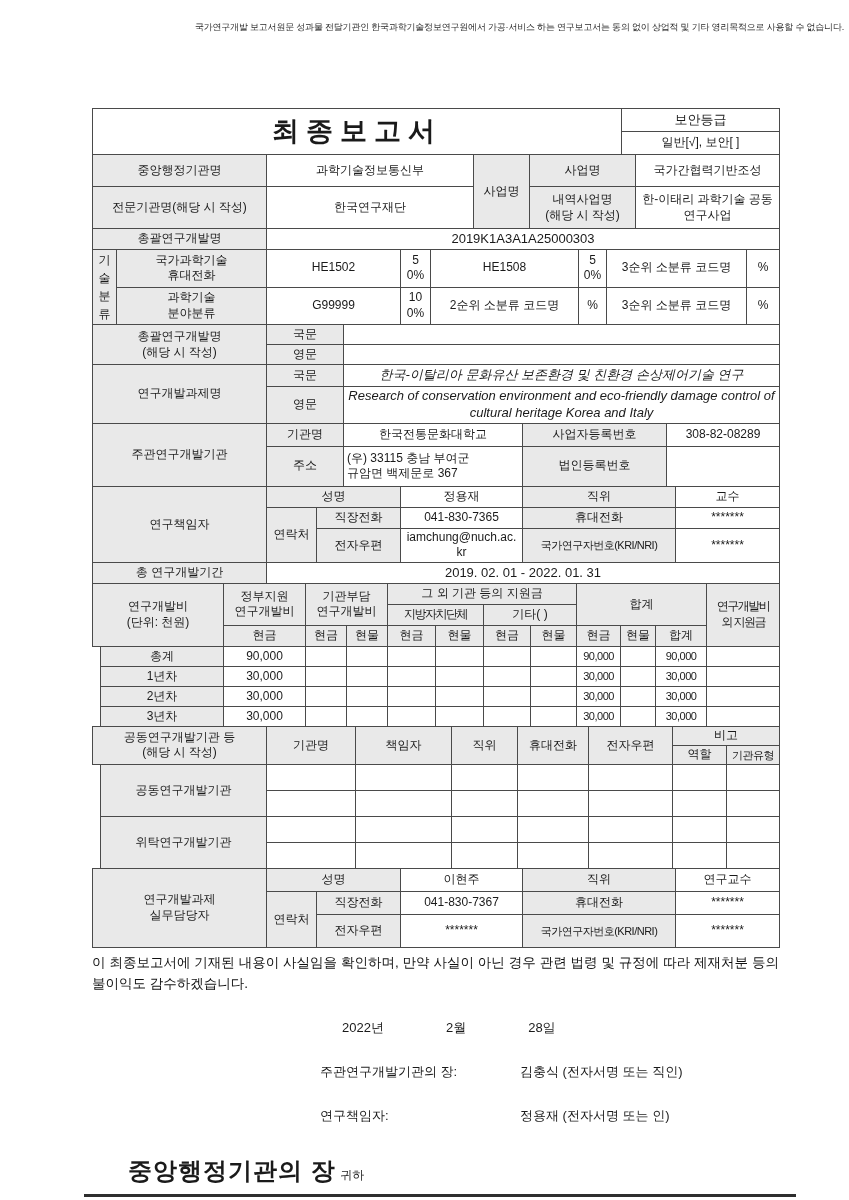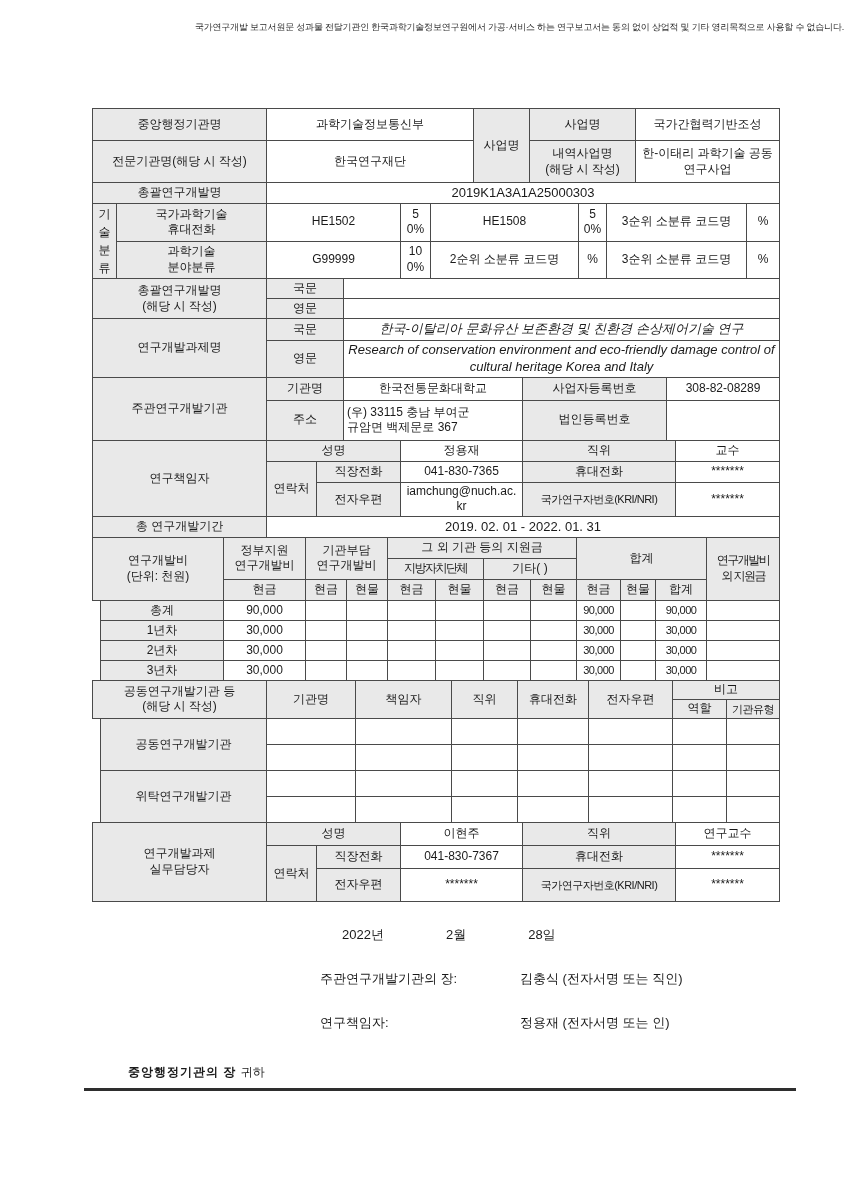--- a/index.html
+++ b/index.html
@@ -20,32 +20,47 @@
   .doc-title { font-size:27px; font-weight:bold; letter-spacing:7px; }
   .vert { word-break:break-all; line-height:1.5; padding:1px 5px; }
   .ital { font-style:italic; font-size:13px; }
   .breakall { word-break:break-all; }
   .declaration { margin-top:5px; font-size:13.5px; line-height:1.55; text-align:justify; color:#111; }
   .date-line { margin-top:24px; padding-left:250px; display:flex; gap:62px; font-size:13px; }
   .sign-row { margin-top:26px; display:flex; font-size:13px; }
   .sign-row .sp { width:228px; }
   .sign-row .sl { width:200px; text-align:left; }
   .recipient-line { margin-top:30px; padding-left:36px; }
-  .recipient { font-size:12px; font-weight:bold; letter-spacing:1px; }
+  .recipient { font-size:24px; font-weight:bold; letter-spacing:1px; }
   .suffix { font-size:12px; }
   .bottom-rule { margin-left:-8px; width:712px; border-top:3px solid #2e2e2e; margin-top:7px; }
 </style>
 </head>
 <body>
 
 <div class="page">
   <div class="top-note">국가연구개발 보고서원문 성과물 전달기관인 한국과학기술정보연구원에서 가공·서비스 하는 연구보고서는 동의 없이 상업적 및 기타 영리목적으로 사용할 수 없습니다.</div>
 
   <div class="doc">
 
+    <table class="sec">
+      <colgroup>
+          <col style="width:529px">
+          <col style="width:158px">
+        </colgroup>
+      <tbody>
+          <tr style="height:23px">
+        <td rowspan="2" class="doc-title">최종보고서</td>
+        <td class="fs13">보안등급</td>
+      </tr>
+      <tr style="height:23px">
+        <td>일반[√], 보안[    ]</td>
+      </tr>
+    </tbody>
+      </table>
 
     <table class="sec">
       <colgroup>
           <col style="width:174px">
           <col style="width:207px">
           <col style="width:56px">
           <col style="width:106px">
           <col style="width:144px">
         </colgroup>
       <tbody>
@@ -414,20 +429,21 @@
       </tr>
       <tr style="height:33px">
         <td class="g">전자우편</td>
         <td>*******</td>
         <td class="g small">국가연구자번호(KRI/NRI)</td>
         <td>*******</td>
       </tr>
     </tbody>
       </table>
 
+    <div class="declaration">이 최종보고서에 기재된 내용이 사실임을 확인하며, 만약 사실이 아닌 경우 관련 법령 및 규정에 따라 제재처분 등의 불이익도 감수하겠습니다.</div>
 
     <div class="date-line">
       <span>2022년</span>
       <span>2월</span>
       <span>28일</span>
     </div>
 
     <div class="sign-row">
       <span class="sp"></span>
       <span class="sl">주관연구개발기관의 장:</span>

